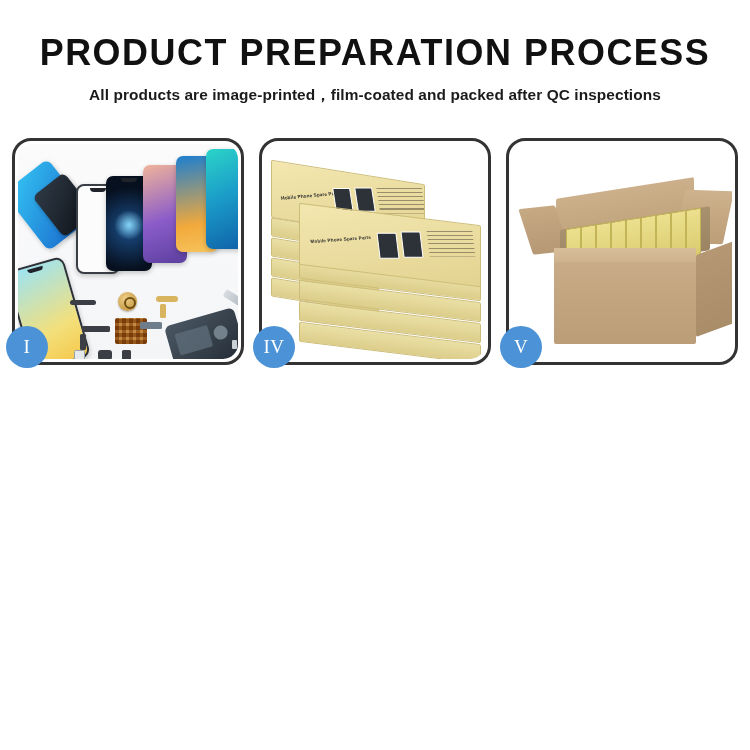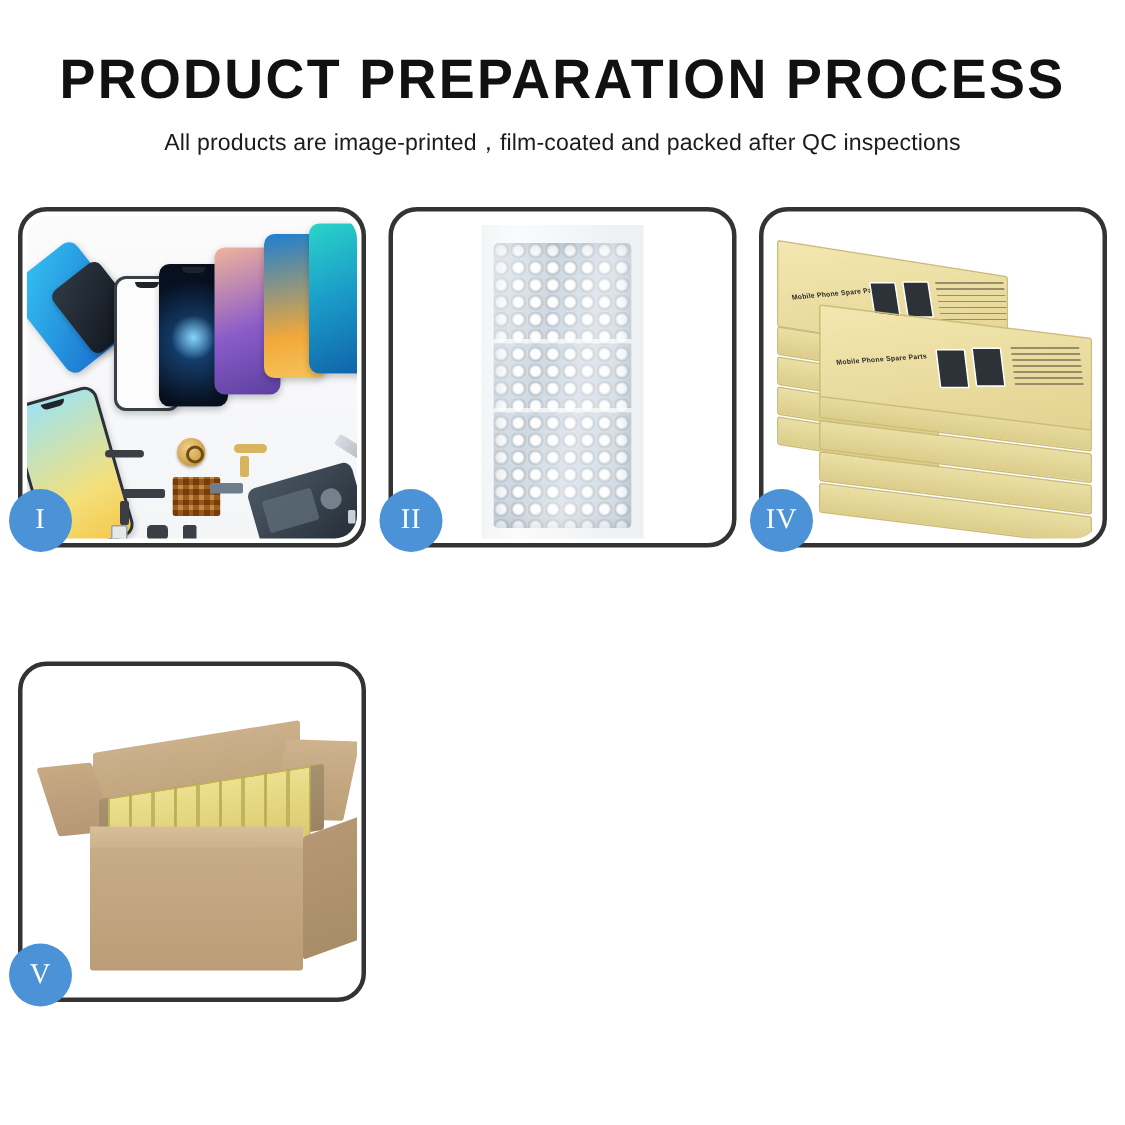--- a/index.html
+++ b/index.html
@@ -19,21 +19,21 @@
     font-weight:700;
     letter-spacing:1.6px;
     color:#111111;
     line-height:1;
     white-space:nowrap;
     transform:scaleX(0.97);
   }
   .subtitle{
     margin-top:14px;
     font-size:15.4px;
-    font-weight:400;
+    font-weight:700;
     color:#1b1b1b;
     letter-spacing:.1px;
     white-space:nowrap;
   }
 
   
   .grid{
     position:absolute;
     left:12px;top:138px;
     width:726px;
@@ -234,31 +234,20 @@
           </div>
           <div class="tool"></div>
           <div class="screw" style="left:162px;top:48px;"></div>
 
           <div class="screw" style="left:166px;top:60px;"></div>
         </div>
       </div>
       <div class="badge">I</div>
     </div>
 
-    <div class="panel">
-      <div class="photo">
-        <div class="p2bg"></div>
-        <div class="wrapsheet"></div>
-        <div class="bubbles"></div>
-        <div class="bubgloss"></div>
-        <div class="seam" style="top:82px;"></div>
-        <div class="seam" style="top:128px;"></div>
-      </div>
-      <div class="badge">II</div>
-    </div>
 
 
     <div class="panel">
       <div class="photo">
         <div class="p4bg"></div>
         <div class="stack">
 
           <div class="sbox sideface" style="left:0px;top:66px;width:106px;height:17px;transform:skewY(9deg);"></div>
           <div class="sbox sideface" style="left:0px;top:86px;width:106px;height:17px;transform:skewY(9deg);"></div>
           <div class="sbox sideface" style="left:0px;top:106px;width:106px;height:17px;transform:skewY(9deg);"></div>

